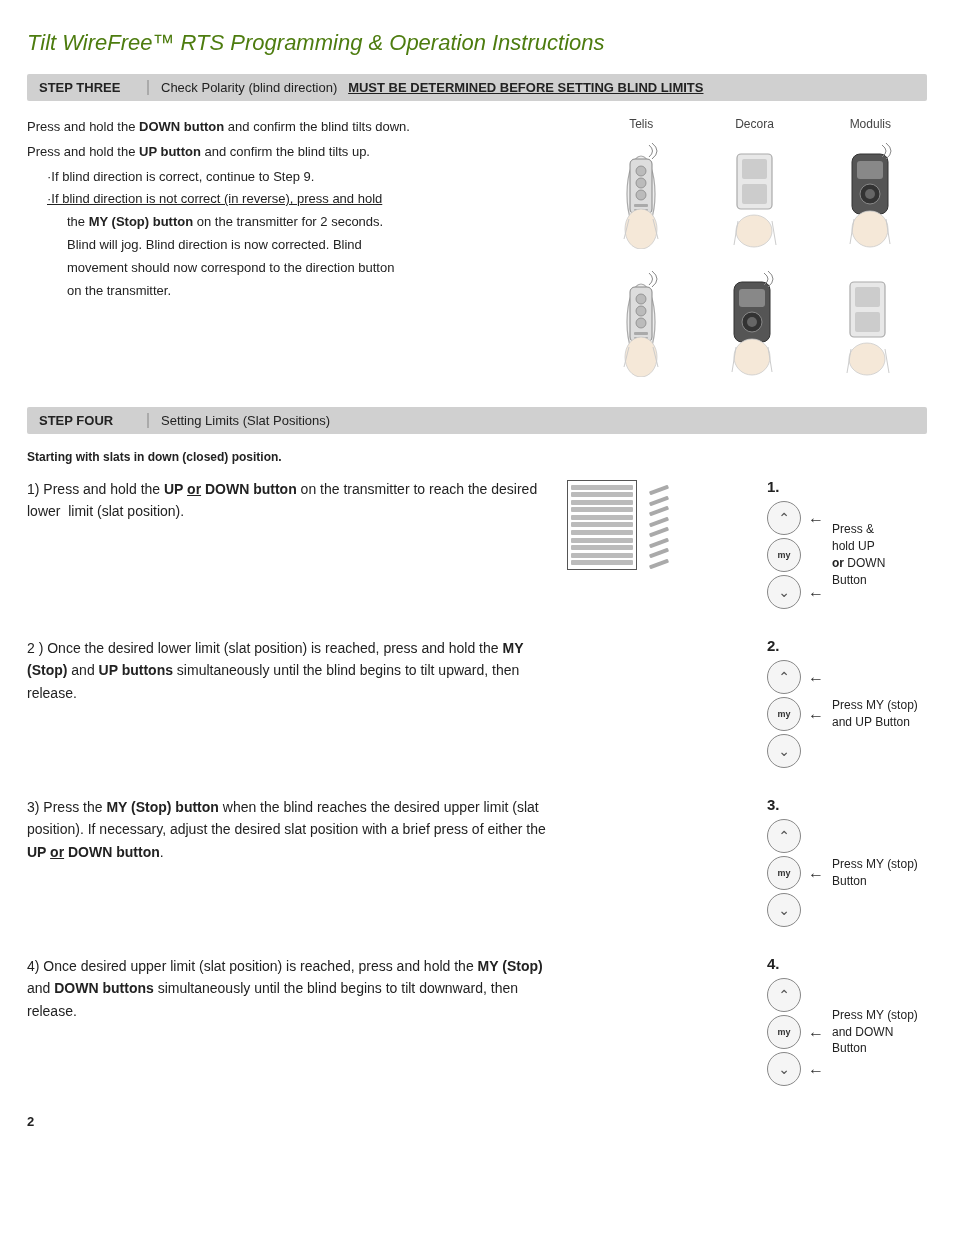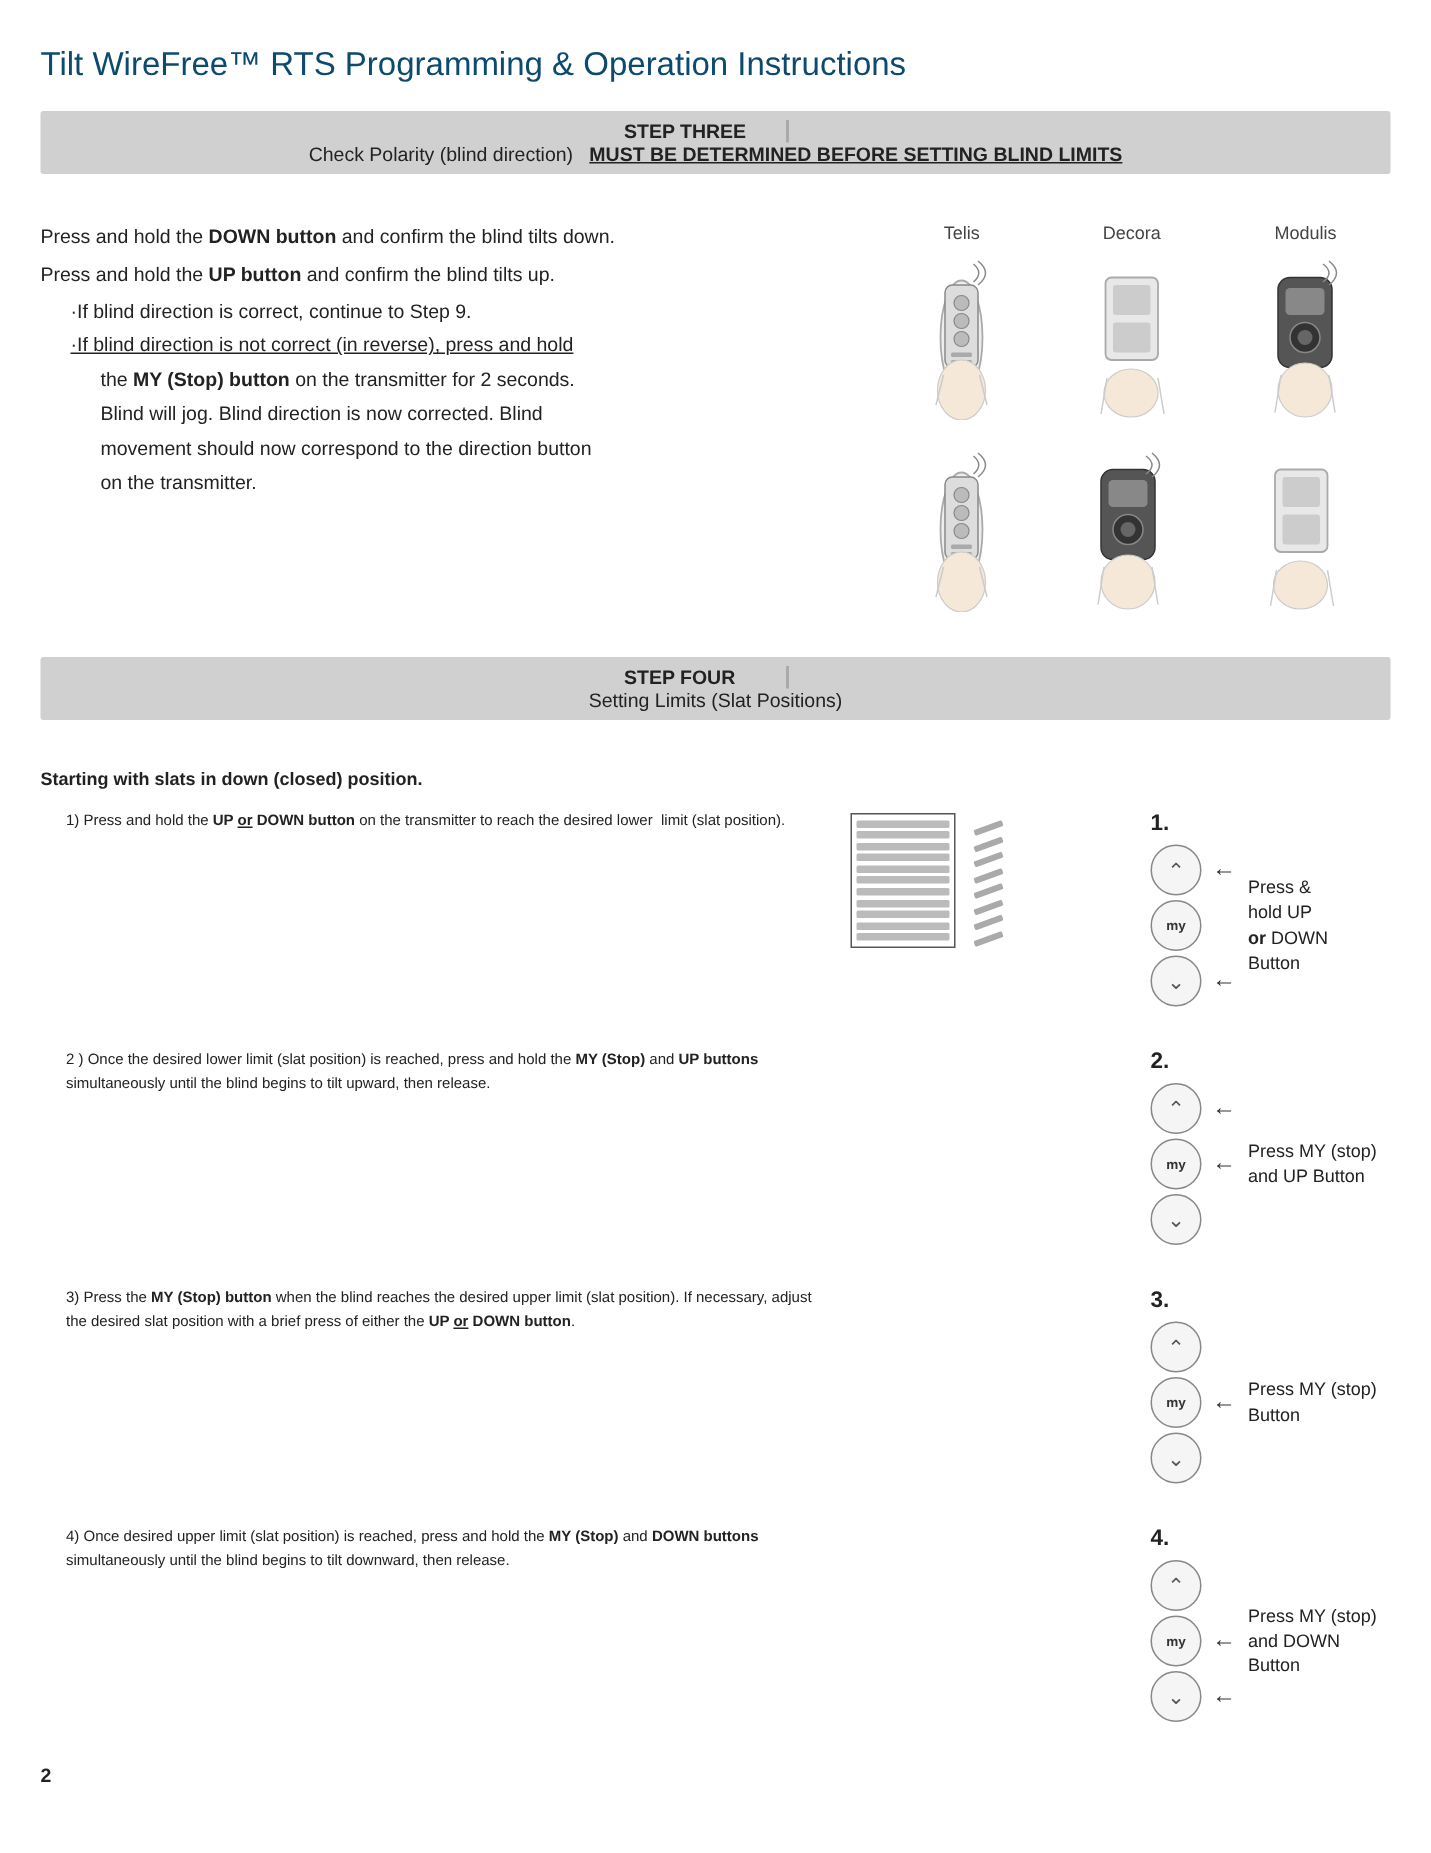--- a/index.html
+++ b/index.html
@@ -12,33 +12,32 @@
       min-height: 1235px;
     }
     .page {
       width: 920px;
       margin: 0 auto;
       padding: 20px 10px 30px 10px;
     }
     .main-title {
       font-size: 22px;
       font-weight: normal;
-      color: #0c4a6e;
+      color: #4d7c0f;
       margin-bottom: 18px;
       padding-top: 10px;
+      font-style: italic;
     }
     
     .step-bar {
       display: flex;
-      align-items: center;
       background: #d0d0d0;
       padding: 6px 12px;
-      margin-bottom: 32px;
+      margin-bottom: 16px;
       border-radius: 2px;
-      flex-direction: column;
     }
     .step-label {
       font-weight: bold;
       font-size: 13px;
       min-width: 110px;
       border-right: 2px solid #aaa;
       padding-right: 12px;
       margin-right: 12px;
     }
     .step-title {
@@ -97,23 +96,22 @@
     }
 
     .step4-item {
       display: flex;
       gap: 20px;
       margin-bottom: 28px;
       align-items: flex-start;
     }
     .step4-item-text {
       flex: 1;
-      font-size: 10px;
+      font-size: 14px;
       line-height: 1.6;
-      margin-left: 17px;
     }
     
     .blind-box {
       width: 70px;
       height: 90px;
       border: 1.5px solid #555;
       display: flex;
       flex-direction: column;
       justify-content: space-evenly;
       padding: 2px 0;

